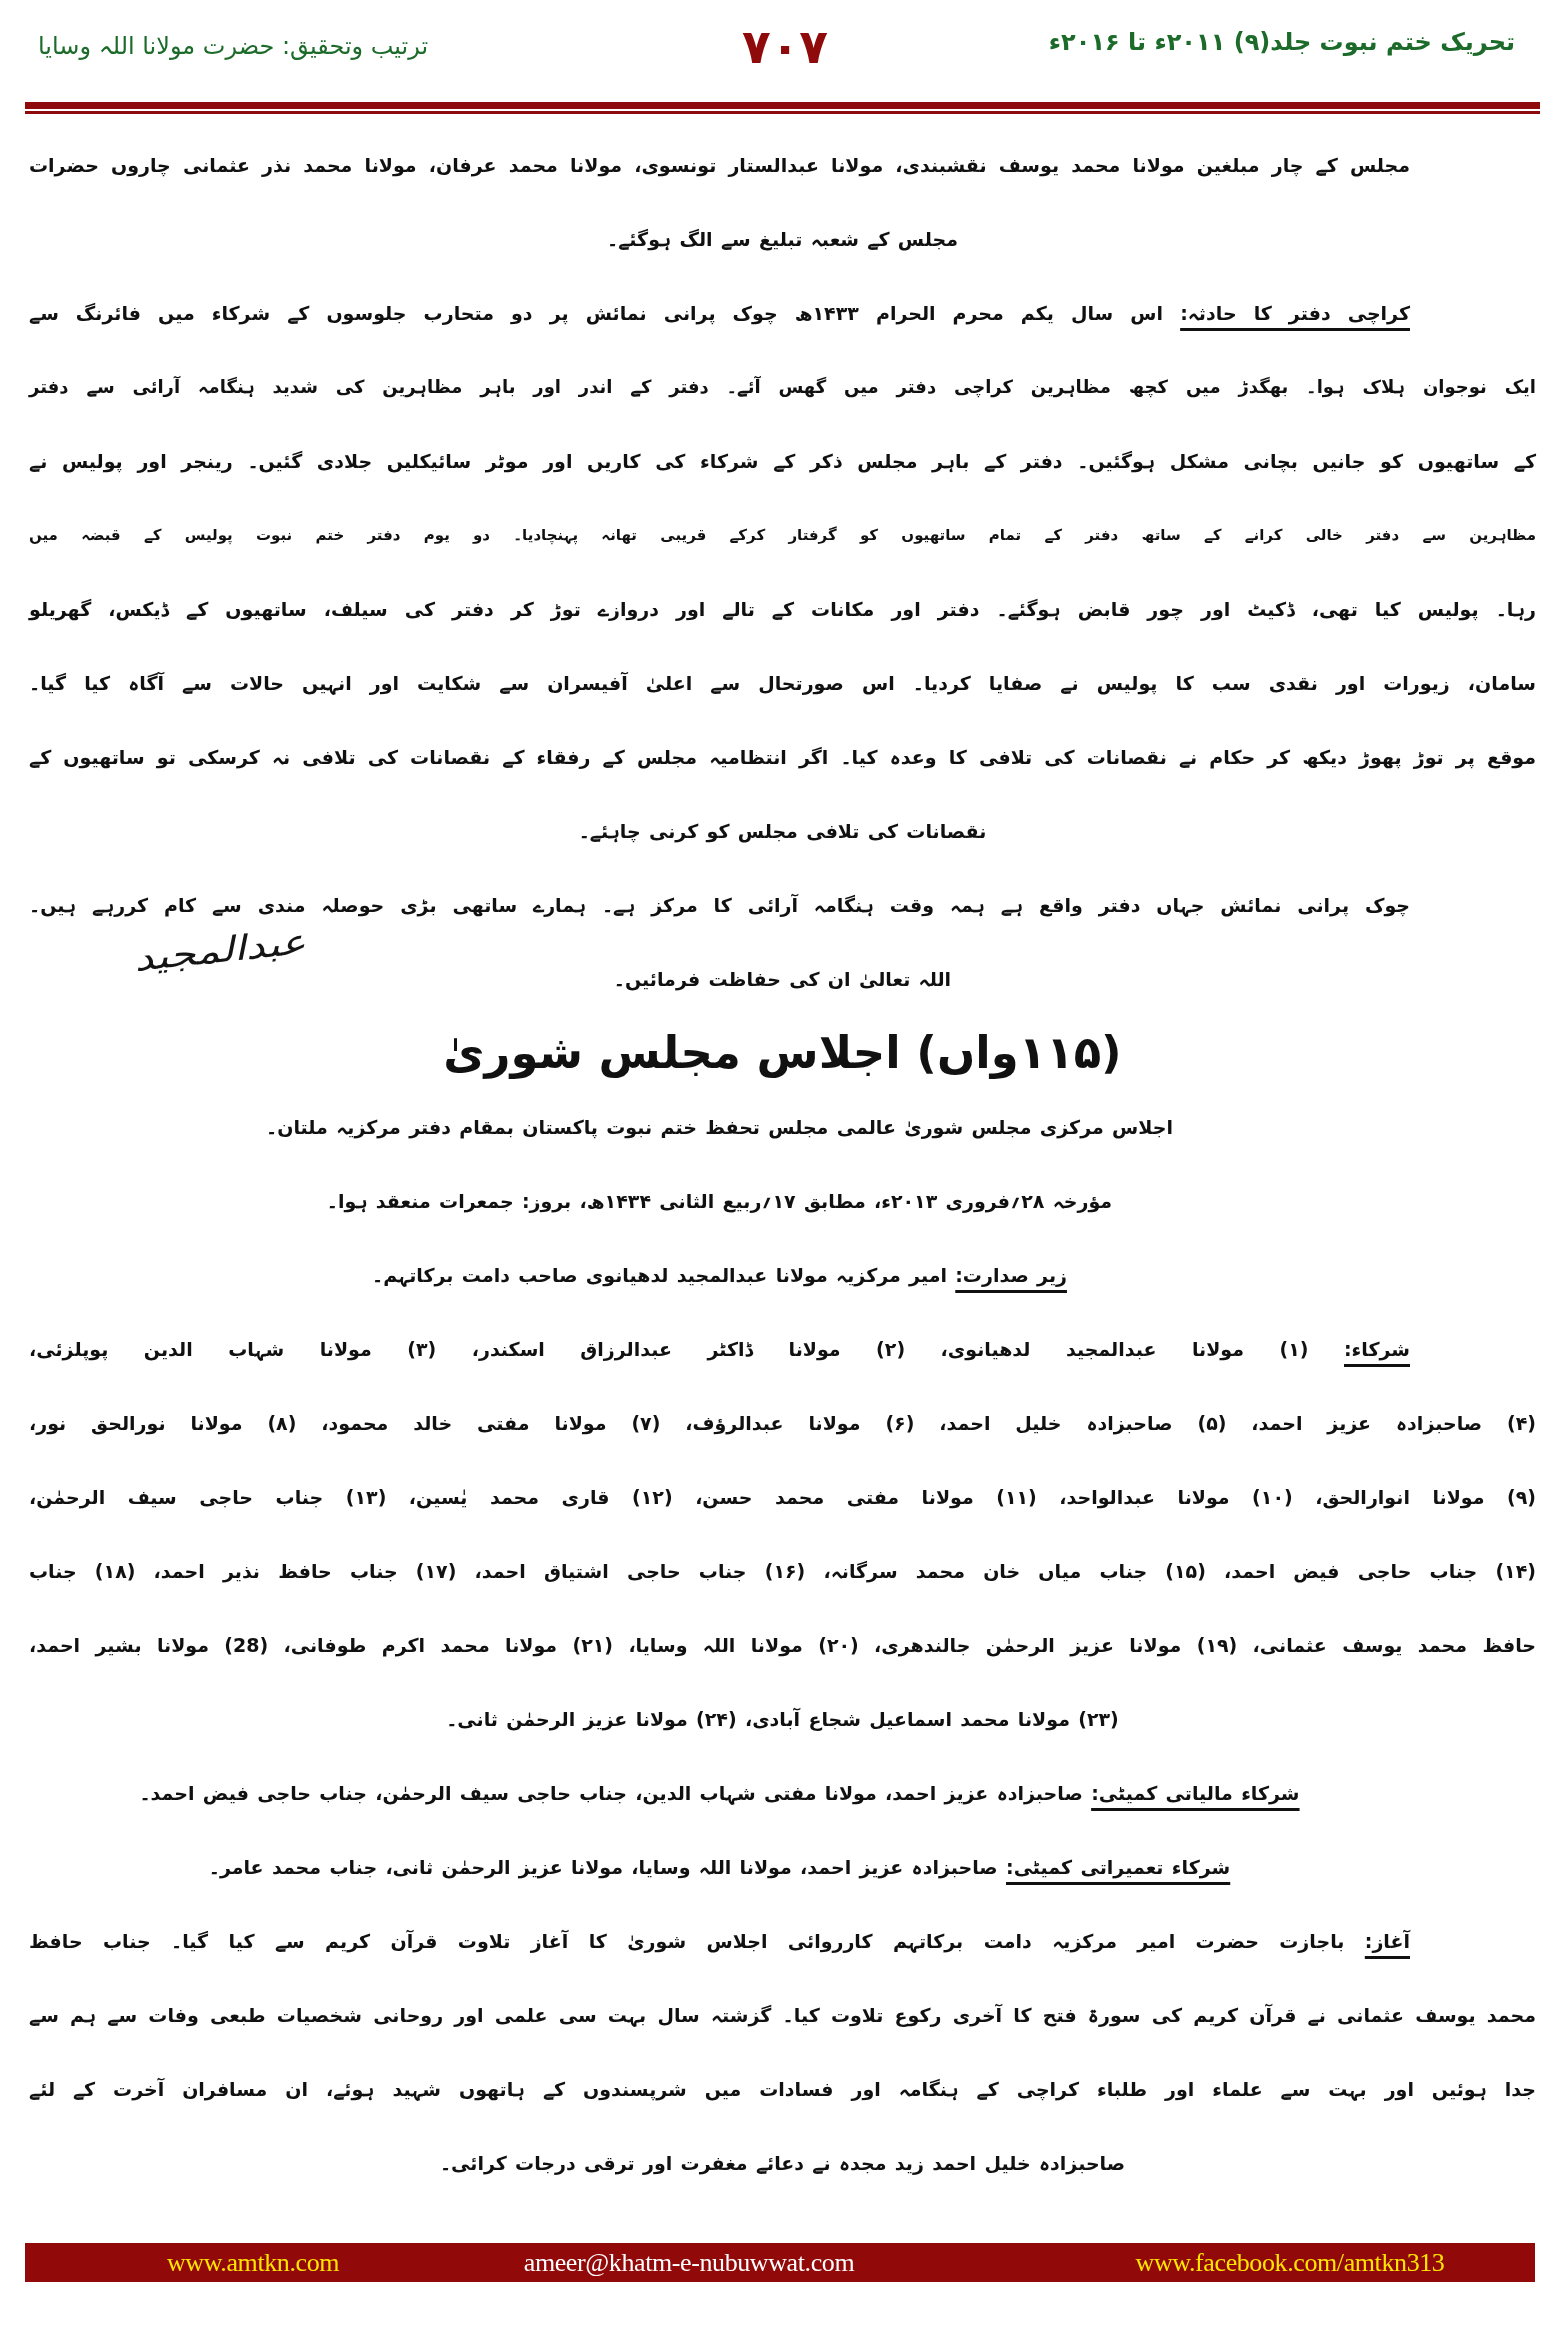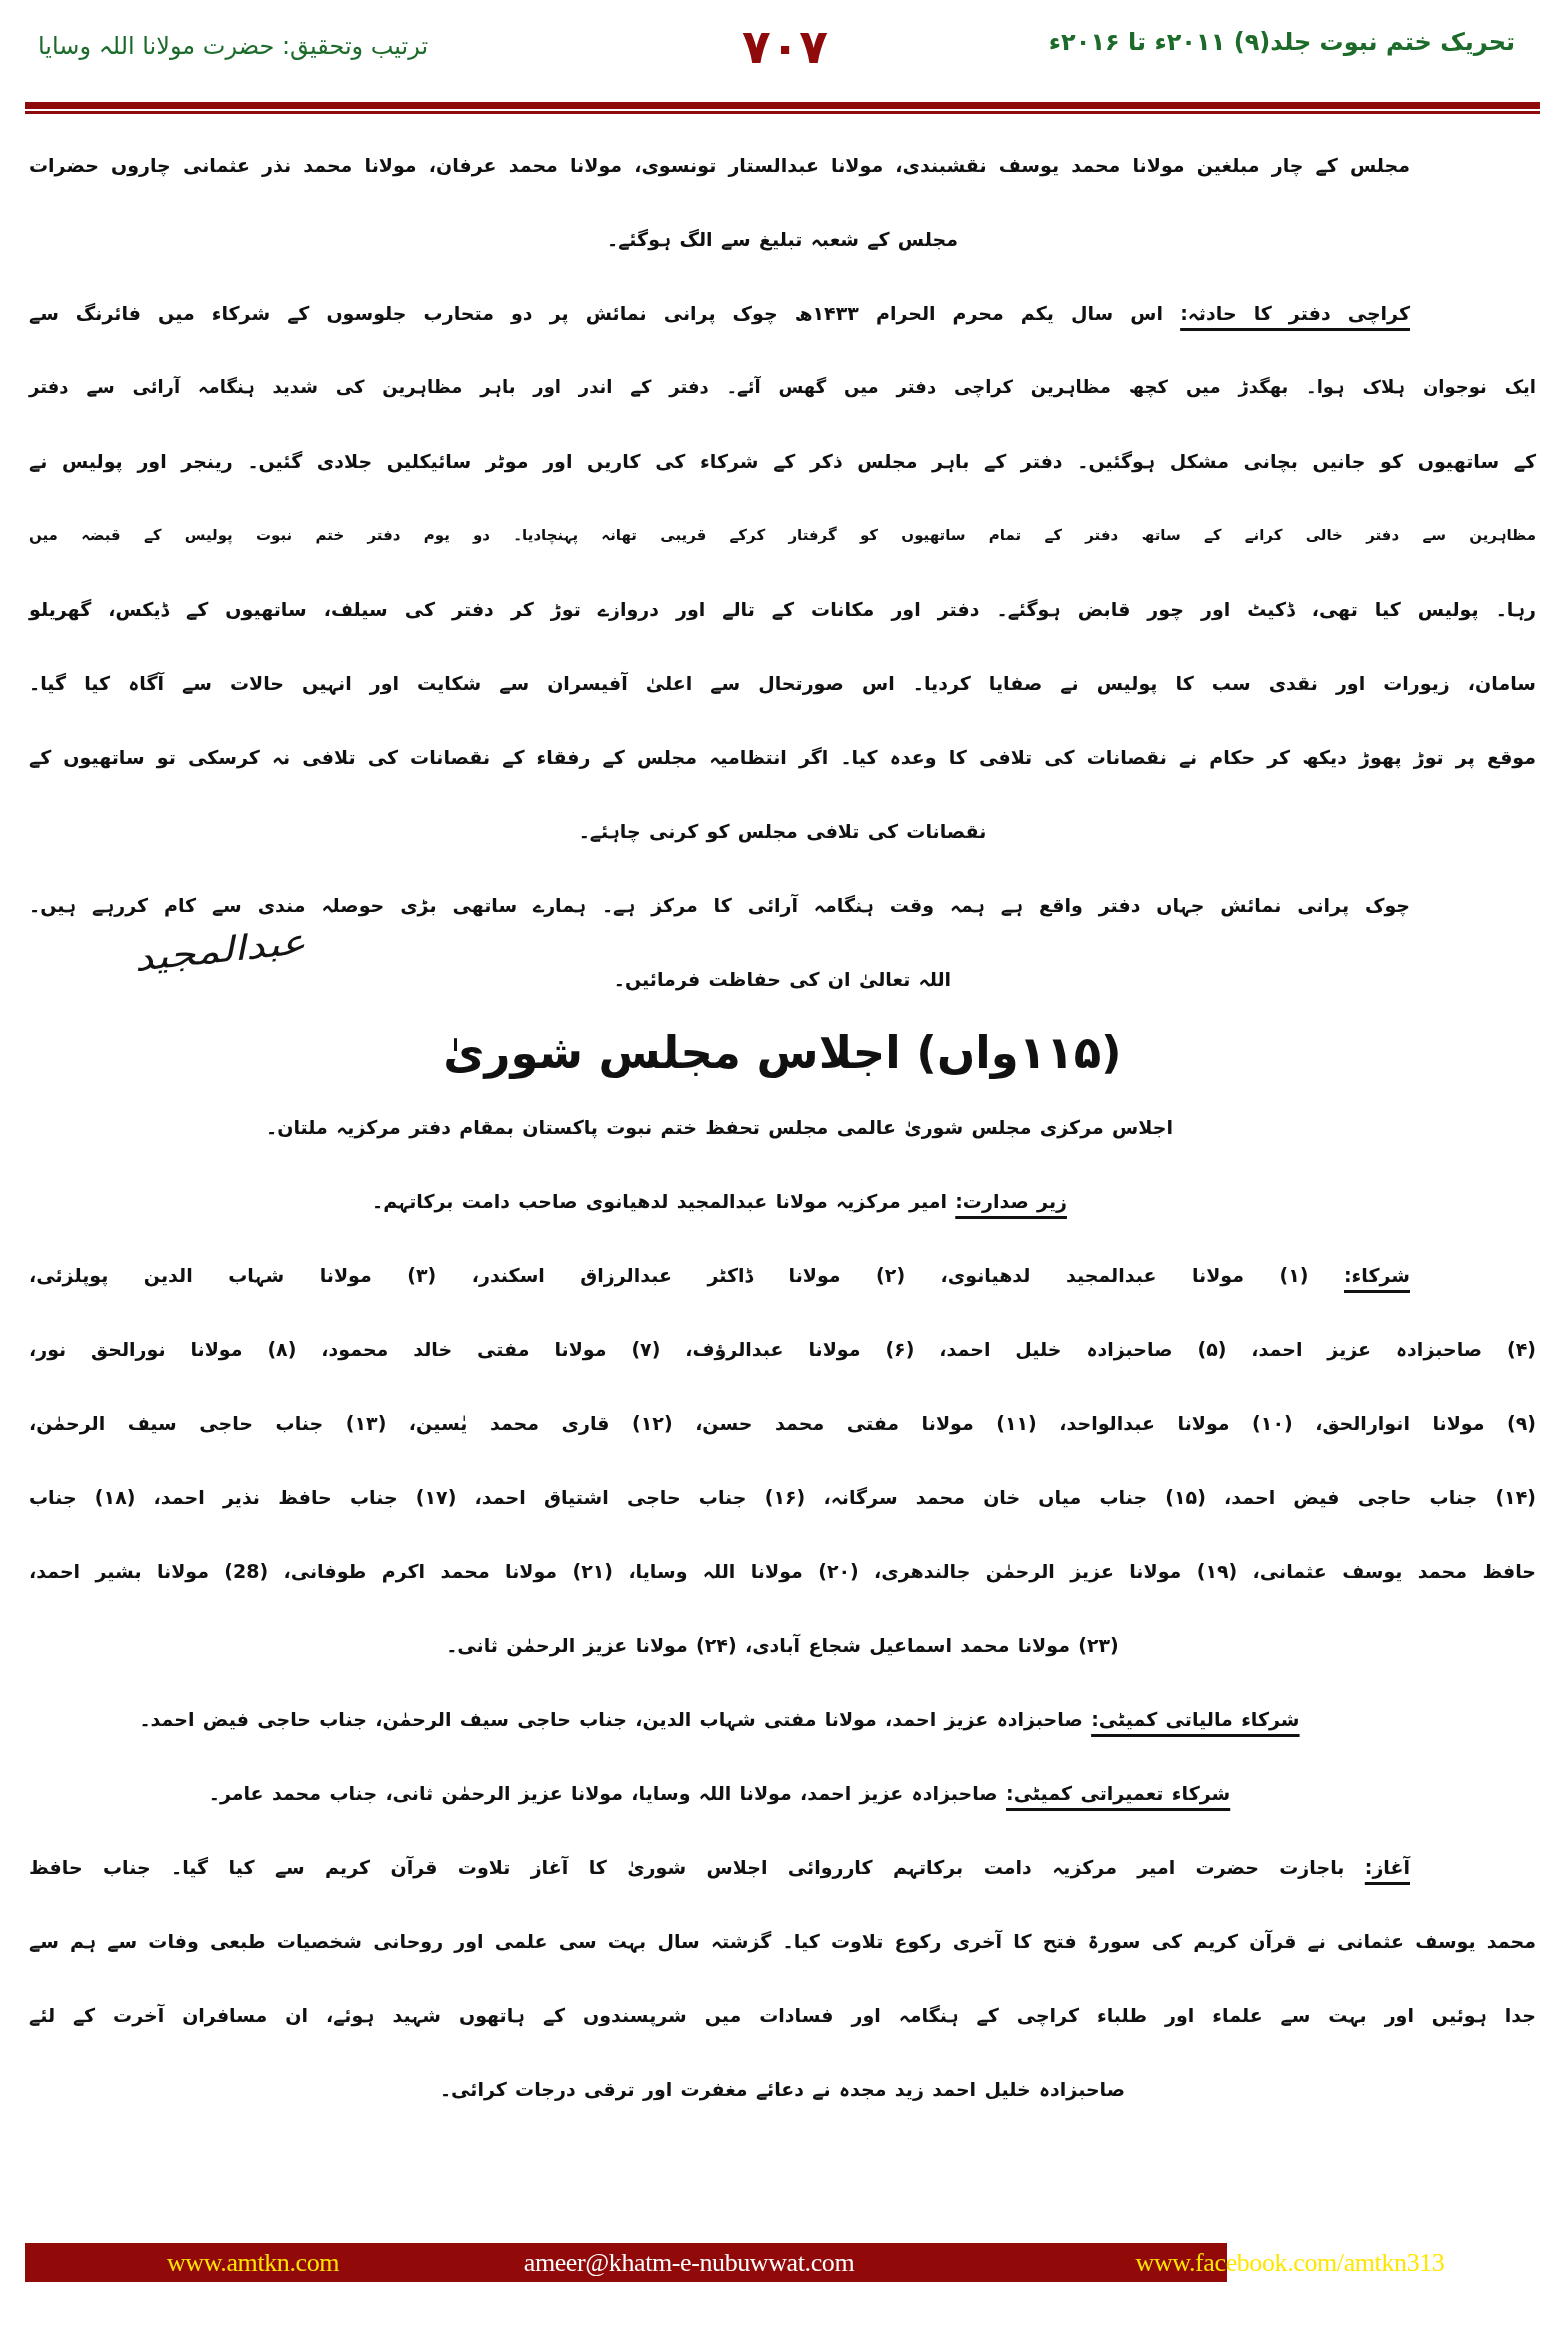--- a/index.html
+++ b/index.html
@@ -67,21 +67,21 @@
       font-family:"DejaVu Serif", serif;
       font-style:italic;
       font-size:34px; color:#151515;
       direction:rtl; white-space:nowrap;
       transform:rotate(-6deg) scaleX(1.25);
       transform-origin:left center;
     }
 
     
     .band{
-      position:absolute; left:25px; top:2243px; width:1202px; height:39px;
+      position:absolute; left:25px; top:2243px; width:1510px; height:39px;
       background:var(--band);
     }
     .band span{
       position:absolute; top:3.4px;
       transform:translateX(-50%);
       font-family:"Liberation Serif", serif;
       font-size:26px; line-height:34px; white-space:nowrap;
       letter-spacing:-0.4px;
     }
     .f-web{left:228px; color:var(--yellow);}
@@ -110,20 +110,21 @@
     <div class="line just" style="white-space: normal; font-size: 19px;">رہا۔ پولیس کیا تھی، ڈکیٹ اور چور قابض ہوگئے۔ دفتر اور مکانات کے تالے اور دروازے توڑ کر دفتر کی سیلف، ساتھیوں کے ڈیکس، گھریلو</div>
     <div class="line just" style="white-space: normal; font-size: 19px;">سامان، زیورات اور نقدی سب کا پولیس نے صفایا کردیا۔ اس صورتحال سے اعلیٰ آفیسران سے شکایت اور انہیں حالات سے آگاہ کیا گیا۔</div>
     <div class="line just" style="white-space: normal; font-size: 19px;">موقع پر توڑ پھوڑ دیکھ کر حکام نے نقصانات کی تلافی کا وعدہ کیا۔ اگر انتظامیہ مجلس کے رفقاء کے نقصانات کی تلافی نہ کرسکی تو ساتھیوں کے</div>
     <div class="line" style="white-space: normal; font-size: 19px;">نقصانات کی تلافی مجلس کو کرنی چاہئے۔</div>
     <div class="line indent just" style="white-space: normal; font-size: 19px;">چوک پرانی نمائش جہاں دفتر واقع ہے ہمہ وقت ہنگامہ آرائی کا مرکز ہے۔ ہمارے ساتھی بڑی حوصلہ مندی سے کام کررہے ہیں۔</div>
     <div class="line" style="white-space: normal; font-size: 19px;">اللہ تعالیٰ ان کی حفاظت فرمائیں۔</div>
 
     <div class="heading">(۱۱۵واں) اجلاس مجلس شوریٰ</div>
 
     <div class="line indent" style="white-space: normal; font-size: 19px;">اجلاس مرکزی مجلس شوریٰ عالمی مجلس تحفظ ختم نبوت پاکستان بمقام دفتر مرکزیہ ملتان۔</div>
+    <div class="line indent" style="white-space: normal; font-size: 19px;">مؤرخہ ۲۸؍فروری ۲۰۱۳ء، مطابق ۱۷؍ربیع الثانی ۱۴۳۴ھ، بروز: جمعرات منعقد ہوا۔</div>
     <div class="line indent" style="white-space: normal; font-size: 19px;"><span class="label">زیر صدارت:</span> <span>امیر مرکزیہ مولانا عبدالمجید لدھیانوی صاحب دامت برکاتہم۔</span></div>
     <div class="line indent just" style="white-space: normal; font-size: 19px;"><span class="label">شرکاء:</span> <span>(۱) مولانا عبدالمجید لدھیانوی، (۲) مولانا ڈاکٹر عبدالرزاق اسکندر، (۳) مولانا شہاب الدین پوپلزئی،</span></div>
     <div class="line just" style="white-space: normal; font-size: 19px;">(۴) صاحبزادہ عزیز احمد، (۵) صاحبزادہ خلیل احمد، (۶) مولانا عبدالرؤف، (۷) مولانا مفتی خالد محمود، (۸) مولانا نورالحق نور،</div>
     <div class="line just" style="white-space: normal; font-size: 19px;">(۹) مولانا انوارالحق، (۱۰) مولانا عبدالواحد، (۱۱) مولانا مفتی محمد حسن، (۱۲) قاری محمد یٰسین، (۱۳) جناب حاجی سیف الرحمٰن،</div>
     <div class="line just" style="white-space: normal; font-size: 19px;">(۱۴) جناب حاجی فیض احمد، (۱۵) جناب میاں خان محمد سرگانہ، (۱۶) جناب حاجی اشتیاق احمد، (۱۷) جناب حافظ نذیر احمد، (۱۸) جناب</div>
     <div class="line just" style="white-space: normal; font-size: 19px;">حافظ محمد یوسف عثمانی، (۱۹) مولانا عزیز الرحمٰن جالندھری، (۲۰) مولانا اللہ وسایا، (۲۱) مولانا محمد اکرم طوفانی، (28) مولانا بشیر احمد،</div>
     <div class="line" style="white-space: normal; font-size: 19px;">(۲۳) مولانا محمد اسماعیل شجاع آبادی، (۲۴) مولانا عزیز الرحمٰن ثانی۔</div>
     <div class="line indent" style="white-space: normal; font-size: 19px;"><span class="label">شرکاء مالیاتی کمیٹی:</span> <span>صاحبزادہ عزیز احمد، مولانا مفتی شہاب الدین، جناب حاجی سیف الرحمٰن، جناب حاجی فیض احمد۔</span></div>
     <div class="line indent" style="white-space: normal; font-size: 19px;"><span class="label">شرکاء تعمیراتی کمیٹی:</span> <span>صاحبزادہ عزیز احمد، مولانا اللہ وسایا، مولانا عزیز الرحمٰن ثانی، جناب محمد عامر۔</span></div>
     <div class="line indent just" style="white-space: normal; font-size: 19px;"><span class="label">آغاز:</span> <span>باجازت حضرت امیر مرکزیہ دامت برکاتہم کارروائی اجلاس شوریٰ کا آغاز تلاوت قرآن کریم سے کیا گیا۔ جناب حافظ</span></div>

